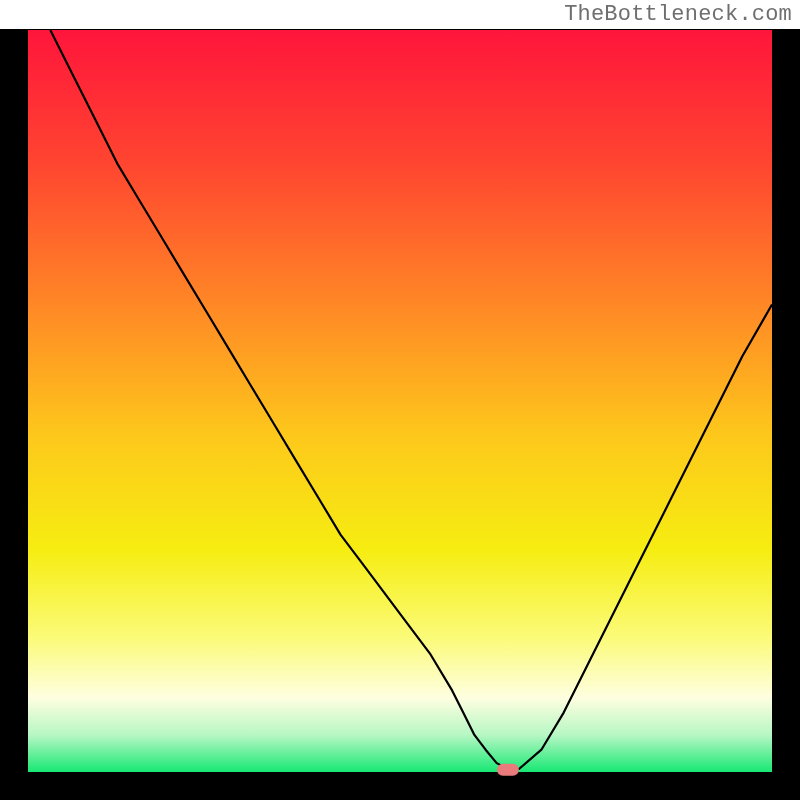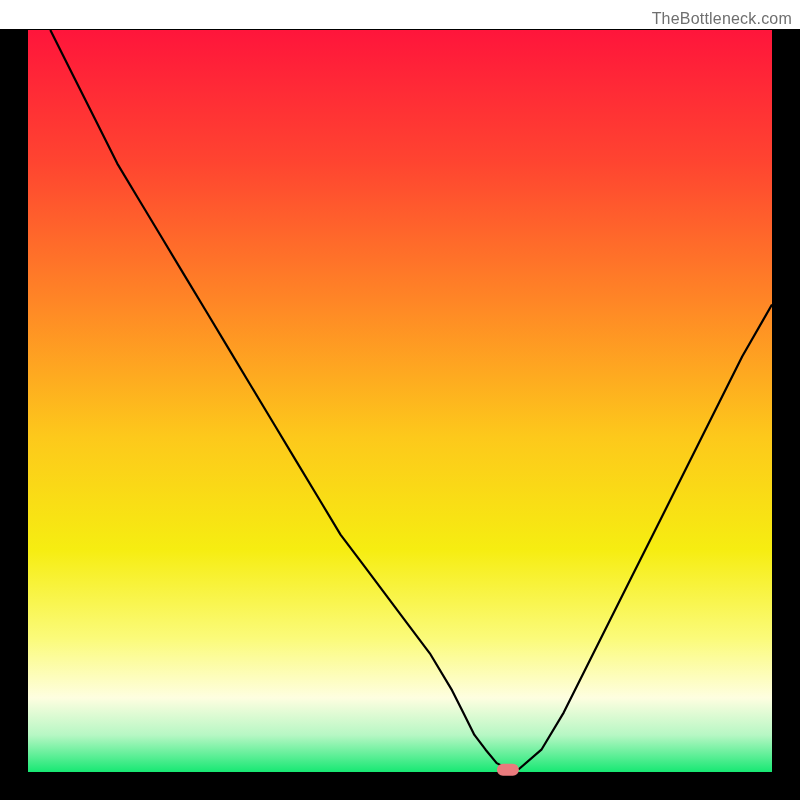--- a/index.html
+++ b/index.html
@@ -12,25 +12,24 @@
   }
   .chart-wrap {
     position: relative;
     width: 800px;
     height: 800px;
   }
   .watermark {
     position: absolute;
     top: 2px;
     right: 8px;
-    font-family: Liberation Sans, sans-serif;
-    font-size: 16px;
+    font-family: Liberation Mono, monospace;
+    font-size: 22px;
     color: #6f6f6f;
     letter-spacing: 0.2px;
-    margin-top: 8px;
   }
   svg {
     display: block;
   }
 </style>
 </head>
 <body>
 
 <div class="chart-wrap">
   <div class="watermark">TheBottleneck.com</div>

